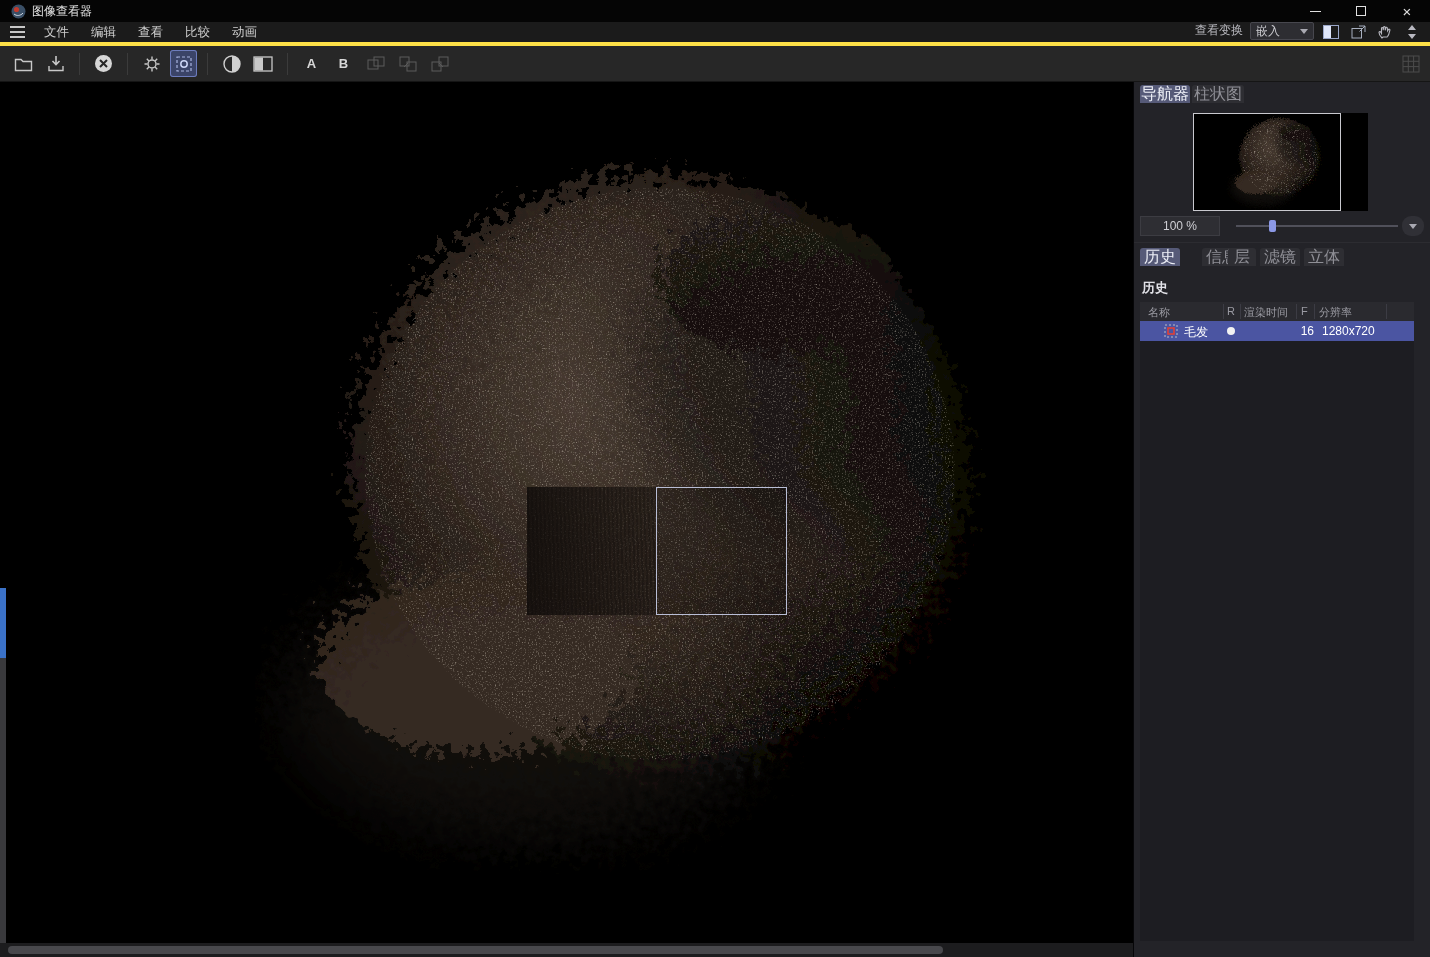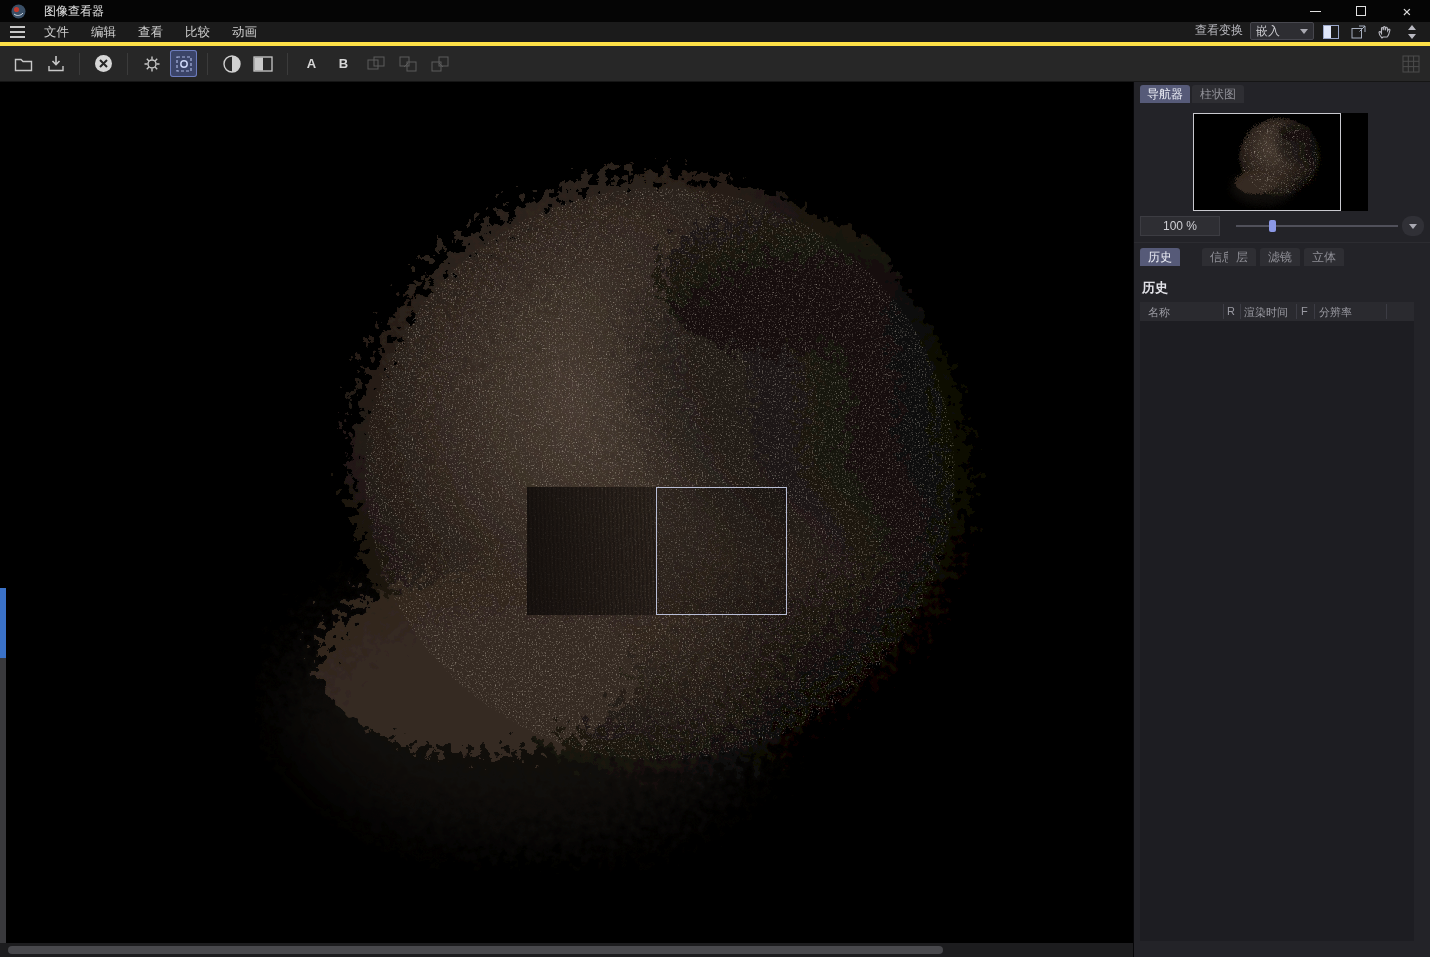--- a/index.html
+++ b/index.html
@@ -2,21 +2,21 @@
 <html><head>
 <meta charset="utf-8">
 <style>
   *{box-sizing:border-box;margin:0;padding:0}
   html,body{width:1430px;height:957px;overflow:hidden;background:#101013;
     font-family:"Liberation Sans","DejaVu Sans",sans-serif;color:#d0d0d0}
   .abs{position:absolute}
 
   
   #titlebar{position:absolute;left:0;top:0;width:1430px;height:22px;background:#050505;
-    display:flex;align-items:center;gap:16px;padding-left:8px}
+    display:flex;align-items:center;gap:4px;padding-left:8px}
   #titlebar .title{font-size:12px;color:#e4e4e4}
   .win-btns{margin-left:auto;display:flex;height:22px}
   .win-btn{width:46px;height:22px;display:flex;align-items:center;justify-content:center;color:#e0e0e0}
   .min-glyph{width:11px;height:1px;background:#e0e0e0}
   .max-glyph{width:10px;height:10px;border:1px solid #e0e0e0}
   .close-glyph{font-size:15px;line-height:1}
 
   
   #menubar{position:absolute;left:0;top:22px;width:1430px;height:24px;background:#1b1b1b;
     display:flex;align-items:center;font-size:12.5px;border-bottom:4px solid #fde047}
@@ -50,21 +50,21 @@
   #region-rect{position:absolute;left:648px;top:343px;width:131px;height:128px;
     border:1px solid #b9bed6;background:rgba(8,6,6,.18)}
   #sliver-blue{position:absolute;left:0;top:506px;width:6px;height:70px;background:#3b72c8}
   #sliver-gray{position:absolute;left:0;top:576px;width:6px;height:290px;background:#39393c}
   #hscroll{position:absolute;left:0;top:861px;width:1133px;height:14px;background:#1c1c1e}
   #hscroll .thumb{position:absolute;left:8px;top:3px;width:935px;height:8px;background:#48484c;border-radius:4px}
 
   
   #rightpanel{position:absolute;left:1133px;top:82px;width:297px;height:875px;background:#232328;
     border-left:1px solid #060608;font-size:12px}
-  .tab{position:absolute;height:18px;font-size:12px;display:flex;align-items:center;justify-content:center;
+  .tab{position:absolute;height:18px;font-size:16px;display:flex;align-items:center;justify-content:center;
     border-radius:3px 3px 0 0;background:#2e2e33;color:#8f8f96}
   .tab.sel{background:#565a78;color:#eceef6}
   #nav-strip{position:absolute;left:59px;top:31px;width:175px;height:98px;background:#000}
   #nav-frame{position:absolute;left:0;top:0;width:148px;height:98px;border:1px solid #c9c9cf;background:#000}
   #zoom-value{position:absolute;left:6px;top:134px;width:80px;height:20px;background:#2e2e33;border:1px solid #3c3c42;
     display:flex;align-items:center;justify-content:center;color:#cfcfd4}
   #zoom-slider{position:absolute;left:102px;top:134px;width:162px;height:20px}
   #zoom-slider .track{position:absolute;left:0;top:9px;width:162px;height:2px;background:#50505a}
   #zoom-slider .handle{position:absolute;left:33px;top:4px;width:7px;height:12px;border-radius:2px;background:#8b98e6}
   #zoom-dd{position:absolute;left:268px;top:134px;width:22px;height:20px;display:flex;align-items:center;justify-content:center;
@@ -332,14 +332,26 @@
     <span class="hcell" style="left:179px">分辨率</span>
     <span class="colsep" style="left:83px"></span>
     <span class="colsep" style="left:100px"></span>
     <span class="colsep" style="left:156px"></span>
     <span class="colsep" style="left:174px"></span>
     <span class="colsep" style="left:246px"></span>
   </div>
 
   <div id="table-body-bg"></div>
 
+  <div id="history-row">
+    <span class="abs" style="left:24px;top:3px">
+      <svg width="14" height="14">
+          <rect x="1" y="1" width="12" height="12" fill="none" stroke="#bdbdc5" stroke-dasharray="2 2"></rect>
+          <rect x="4" y="4" width="6" height="6" fill="none" stroke="#e04038" stroke-width="1.6"></rect>
+        </svg>
+    </span>
+    <span class="abs" style="left:44px;top:3px">毛发</span>
+    <span class="dot abs" style="left:87px;top:6px"></span>
+    <span class="abs" style="left:150px;top:3px;width:24px;text-align:right">16</span>
+    <span class="abs" style="left:182px;top:3px">1280x720</span>
+  </div>
 
 </div>
 
 </body></html>

